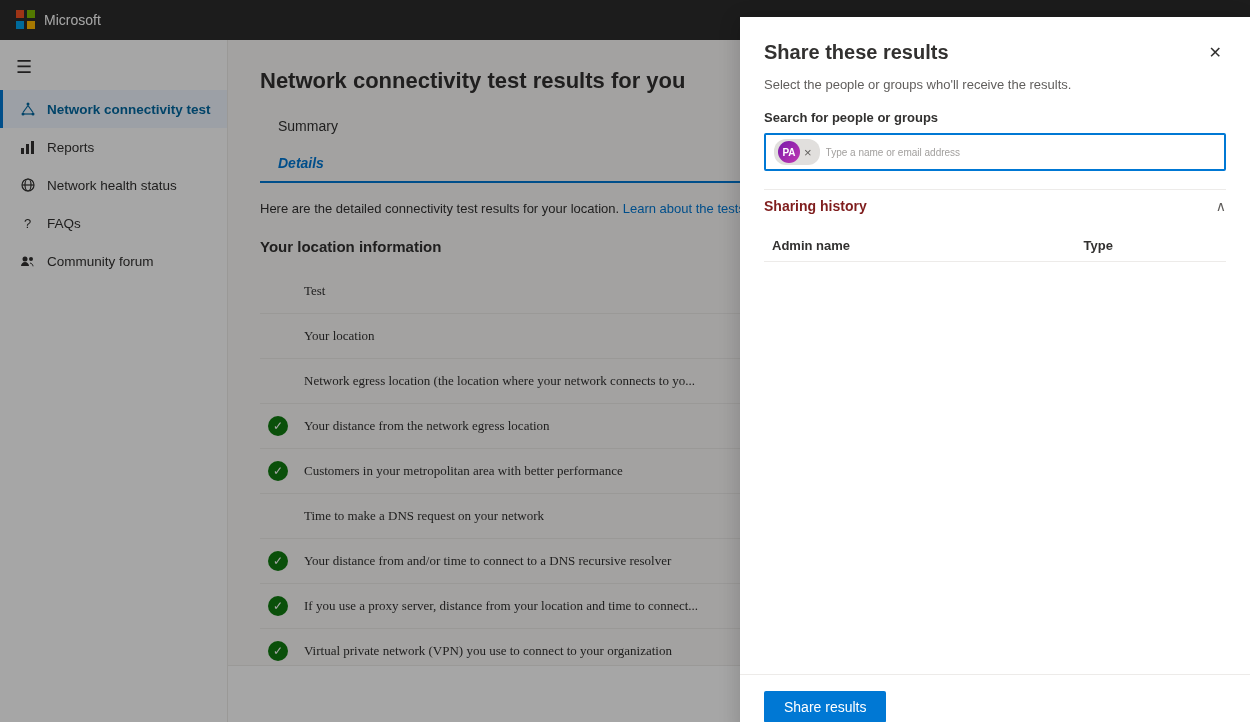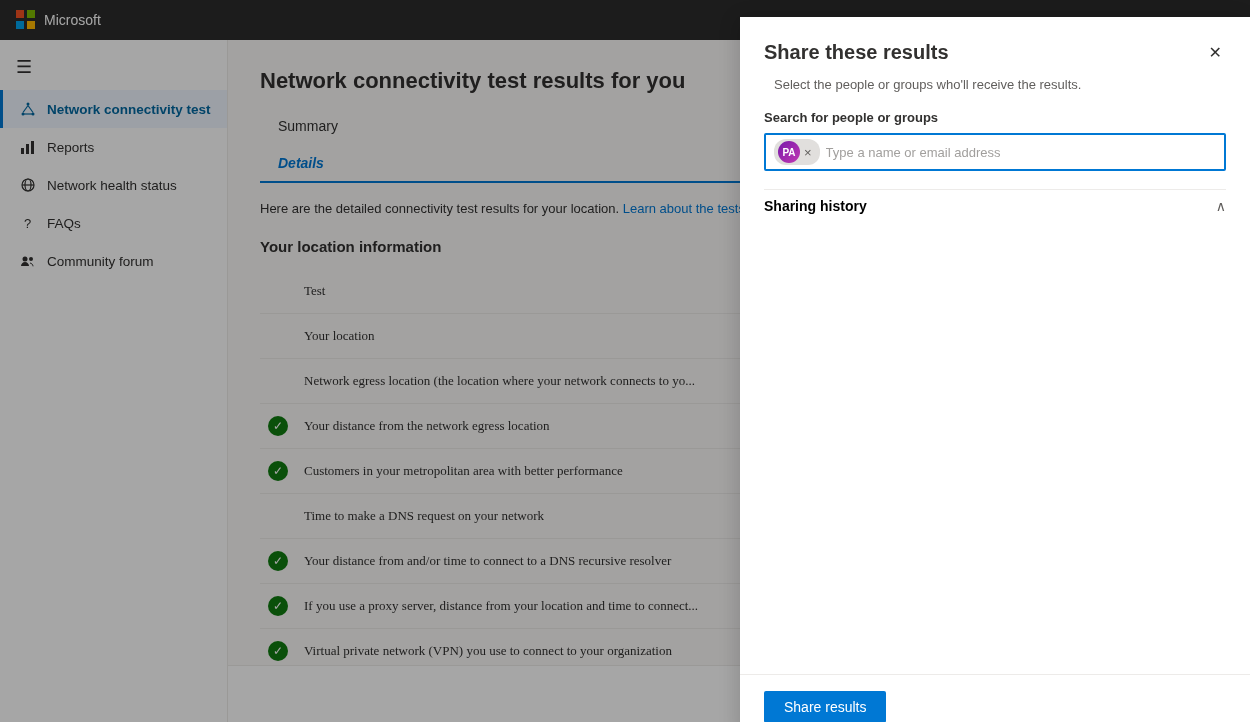--- a/index.html
+++ b/index.html
@@ -248,21 +248,20 @@
       padding: 12px 24px;
       flex: 1;
       overflow-y: auto;
       display: flex;
       flex-direction: column;
     }
     .panel-subtitle {
       font-size: 13px;
       color: #605e5c;
       margin-bottom: 18px;
-      margin-left: 10px;
     }
     .panel-label {
       font-size: 13px;
       font-weight: 600;
       color: #323130;
       margin-bottom: 8px;
     }
     .people-input-row {
       display: flex;
       align-items: center;
@@ -301,39 +300,39 @@
       border: none;
       cursor: pointer;
       font-size: 13px;
       color: #605e5c;
       padding: 0;
       line-height: 1;
     }
     .people-input {
       border: none;
       outline: none;
-      font-size: 13px;
+      font-size: 10px;
       flex: 1;
       color: #323130;
       font-family: inherit;
     }
     .people-input::placeholder { color: #a19f9d; }
 
     .history-header {
       display: flex;
       align-items: center;
       justify-content: space-between;
       cursor: pointer;
       padding: 8px 0;
       border-top: 1px solid #edebe9;
     }
     .history-title {
       font-size: 14px;
       font-weight: 600;
-      color: #000000;
+      color: #7f1d1d;
     }
     .history-chevron {
       font-size: 14px;
       color: #605e5c;
     }
     .history-table {
       width: 100%;
       border-collapse: collapse;
       margin-top: 8px;
     }
@@ -540,18 +539,28 @@
         <button class="people-tag-remove">×</button>
       </div>
       <input class="people-input" type="text" placeholder="Type a name or email address" style="">
     </div>
 
     <div class="history-header">
       <span class="history-title">Sharing history</span>
       <span class="history-chevron">∧</span>
     </div>
 
+    <table class="history-table">
+      <thead>
+        <tr>
+          <th>Admin name</th>
+          <th>Type</th>
+        </tr>
+      </thead>
+      <tbody>
+      </tbody>
+    </table>
   </div>
 
   <div class="panel-footer">
     <button class="share-btn">Share results</button>
   </div>
 </div>
 
 </body></html>

